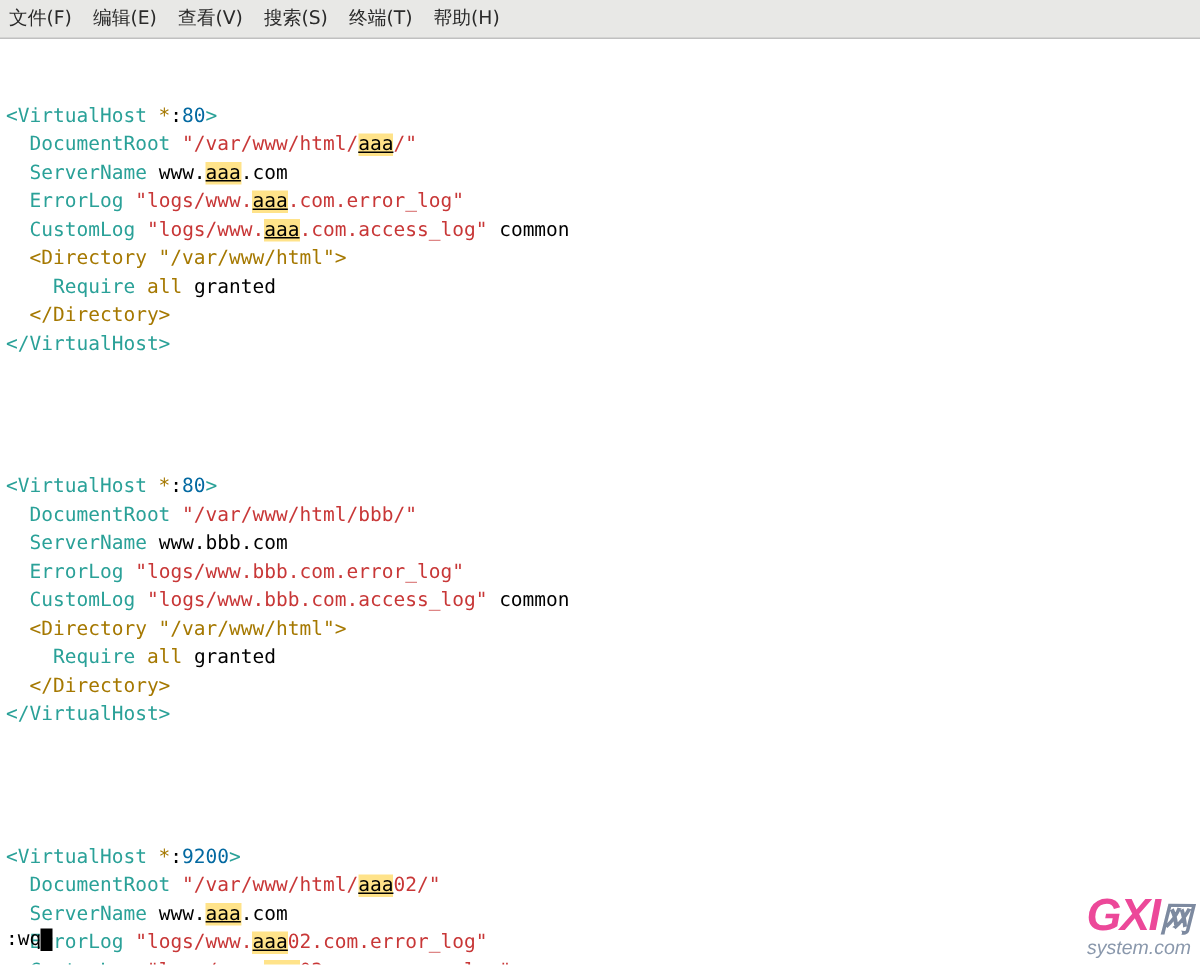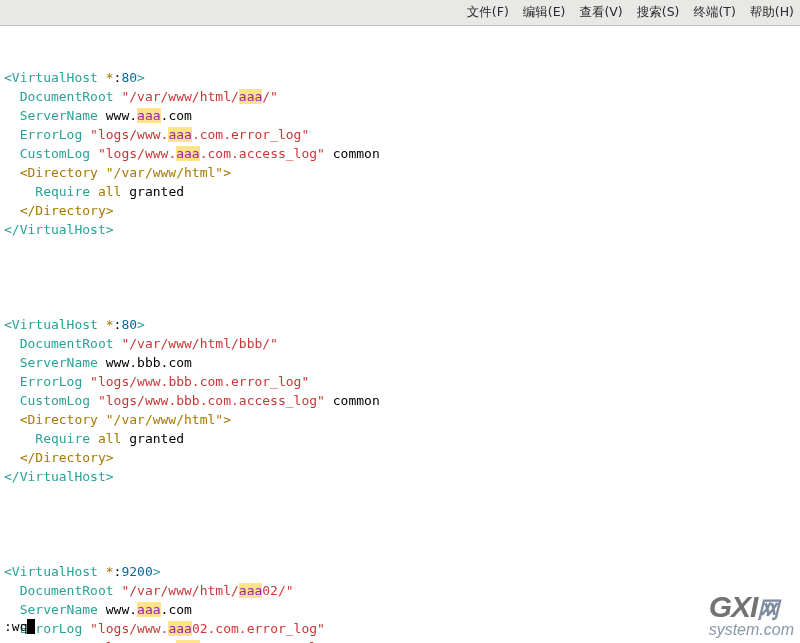--- a/index.html
+++ b/index.html
@@ -14,21 +14,20 @@
   }
   .menubar {
     background: #e8e8e6;
     border-bottom: 1px solid #c0c0c0;
     padding: 4px 6px;
     font-family: "DejaVu Sans", sans-serif;
     font-size: 12.5px;
     color: #2a2a2a;
     display: flex;
     gap: 14px;
-    justify-content: flex-end;
   }
   .menubar span { cursor: default; }
   .editor {
     padding: 4px 4px 0 4px;
     line-height: 19px;
     white-space: pre;
     color: #000;
   }
   .cmdline {
     position: absolute;
@@ -44,35 +43,36 @@
     vertical-align: text-bottom;
     margin-left: 0px;
   }
   .c-teal { color: #2aa198; }      
   .c-st   { color: #a57800; }      
   .c-red  { color: #c83737; }      
   .c-blk  { color: #000000; }
   .c-mag  { color: #0369a1; }      
   .hl {
     background: #ffe38a;
-    color: #a21caf;
+    color: #000000;
+    text-decoration: underline;
   }
   .watermark {
     position: absolute;
     right: 6px;
     bottom: 4px;
     font-family: Arial, sans-serif;
     font-weight: bold;
     color: #7d8aa0;
     font-size: 22px;
     font-style: italic;
     letter-spacing: -1px;
   }
-  .watermark .g { color:#737373; font-size:30px; font-style:italic;}
-  .watermark .sub { font-size:16px; font-weight:normal; letter-spacing:0; display:block; text-align:center; color:#8a98ac; margin-top:-4px;}
+  .watermark .g { color:#ec4899; font-size:30px; font-style:italic;}
+  .watermark .sub { font-size:13px; font-weight:normal; letter-spacing:0; display:block; text-align:right; color:#8a98ac; margin-top:-4px;}
 </style>
 </head>
 <body>
 
 <div class="menubar">
   <span>文件(F)</span>
   <span>编辑(E)</span>
   <span>查看(V)</span>
   <span>搜索(S)</span>
   <span>终端(T)</span>

